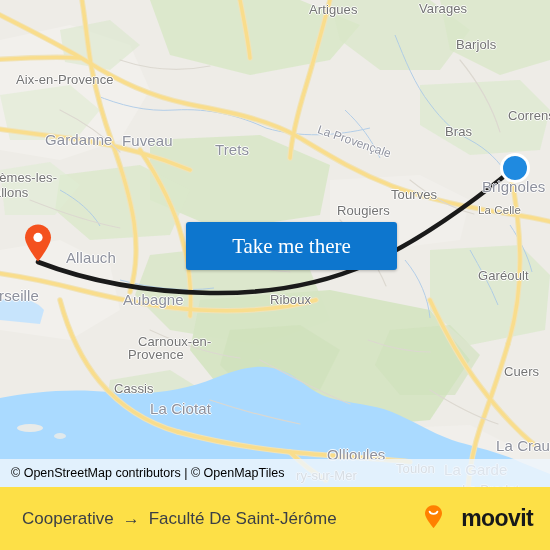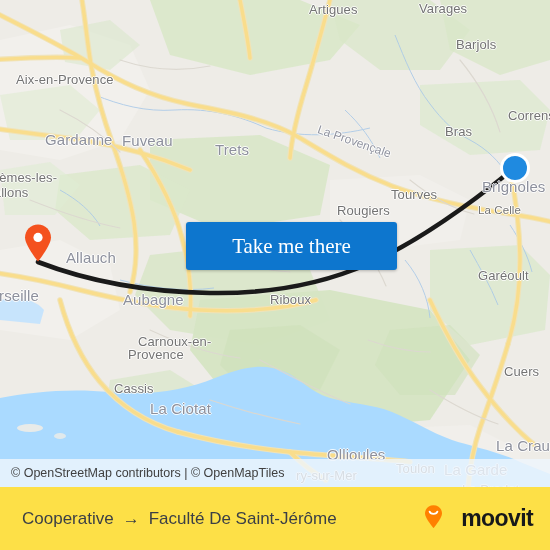--- a/index.html
+++ b/index.html
@@ -115,21 +115,21 @@
   }
 
   
   #attribution {
     position: absolute;
     left: 0;
     top: 459px;
     width: 550px;
     height: 28px;
     background: rgba(238,245,252,0.82);
-    color: #404040;
+    color: #000000;
     font-size: 12.5px;
     line-height: 28px;
     padding-left: 11px;
     box-sizing: border-box;
     white-space: nowrap;
   }
 
   
   #footer {
     position: absolute;

